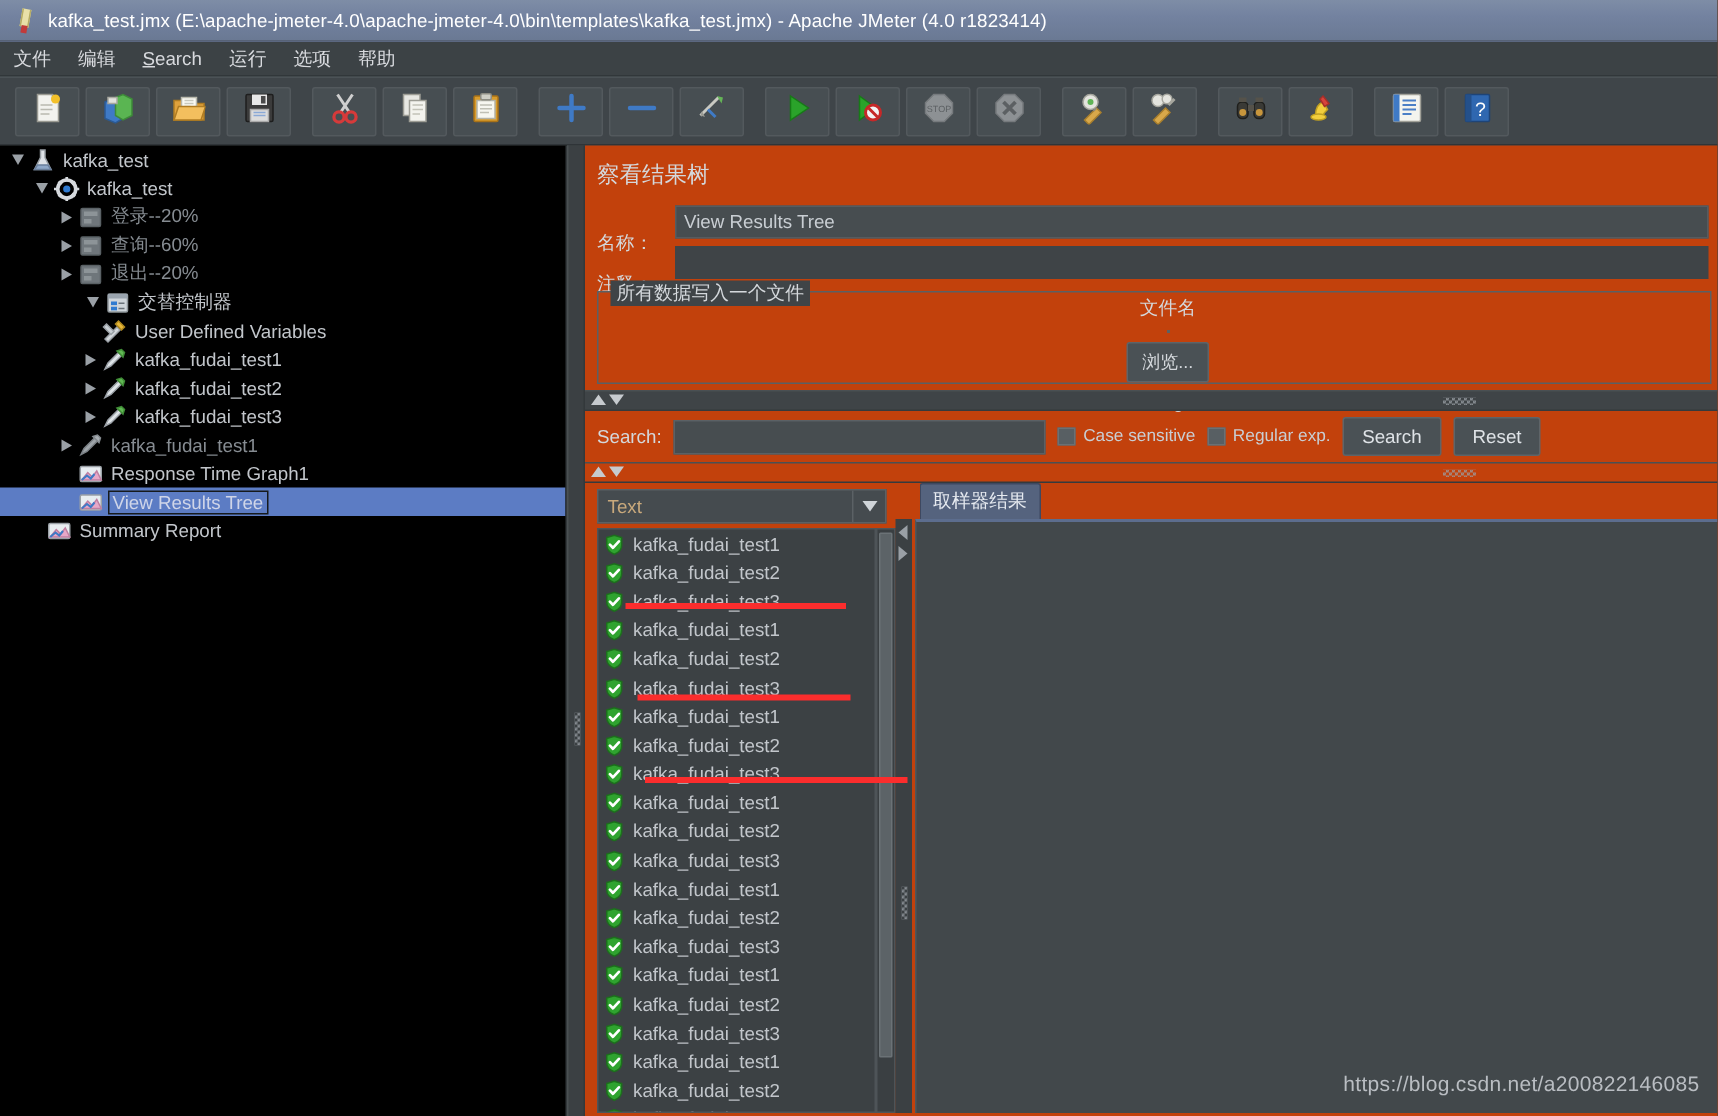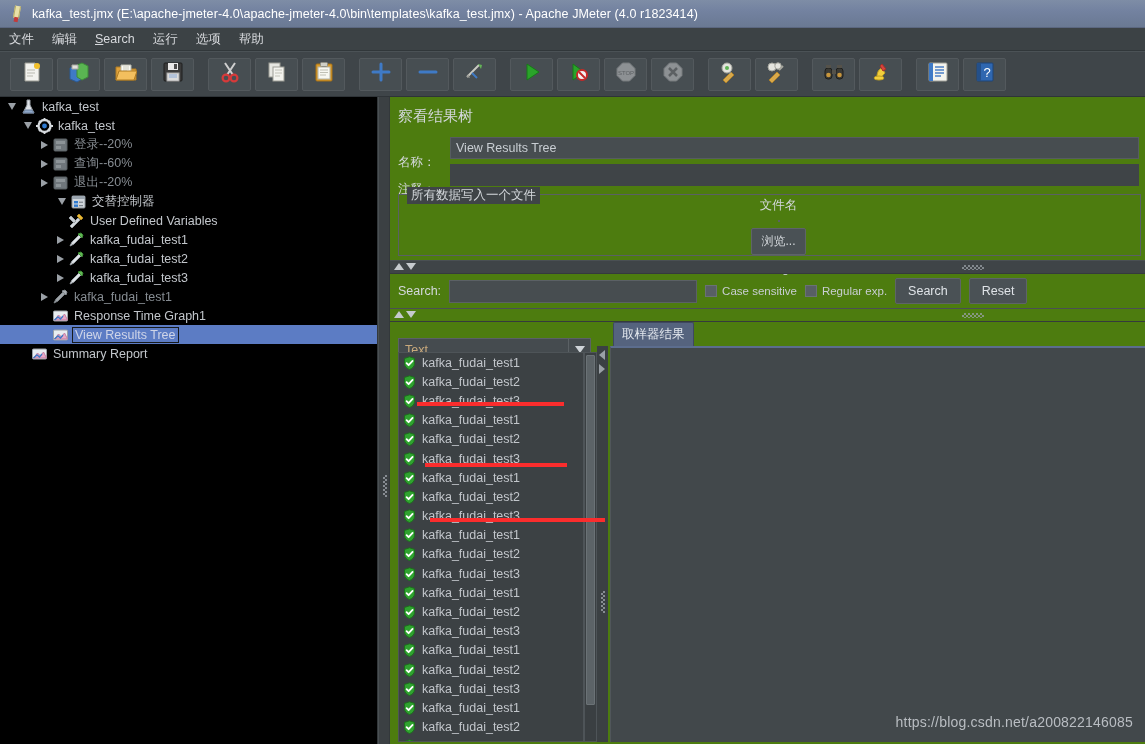--- a/index.html
+++ b/index.html
@@ -111,21 +111,21 @@
       linear-gradient(45deg, #9aa0a6 25%, transparent 25%, transparent 75%, #9aa0a6 75%),
       linear-gradient(45deg, #9aa0a6 25%, transparent 25%, transparent 75%, #9aa0a6 75%);
     background-size: 4px 4px;
     background-position: 0 0, 2px 2px;
     opacity: .8;
   }
 
   
   .right-panel {
     position: absolute; left: 390px; top: 97px; width: 755px; height: 647px;
-    background: #4d7c0f;
+    background: #c2410c;
   }
   .panel-title {
     font-size: 15px; color: #d4d8dc; padding: 10px 0 8px 8px;
   }
   .field-row { display: flex; align-items: center; padding: 0 6px 0 8px; height: 27px; }
   .field-lab { font-size: 12.5px; color: #d4d8dc; width: 52px; flex: 0 0 auto; margin-top: 30px; }
   .field-inp {
     flex: 1 1 auto; height: 22px; background: #474d50;
     border: 1px solid #565c60; color: #c9ced3; font-size: 12.5px;
     padding: 0 5px; line-height: 20px; overflow: hidden; white-space: nowrap;
@@ -180,21 +180,21 @@
 
   .collapse-strip2 {
     height: 14px; position: relative;
     border-top: 1px solid #4a5053; border-bottom: 1px solid #353a3d;
   }
 
   
   .results-area { position: relative; height: 420px; display: flex; }
   .res-left { width: 205px; flex: 0 0 auto; position: relative; }
   .combo {
-    margin: 16px 4px 0 8px; height: 23px; background: #454b4f;
+    margin: 4px 4px 0 8px; height: 23px; background: #454b4f;
     border: 1px solid #5b6165; display: flex; align-items: center;
     position: relative;
   }
   .combo .ctext { font-size: 12.5px; color: #c9a97c; padding-left: 6px; flex: 1 1 auto; }
   .combo .carrow {
     width: 22px; height: 21px; border-left: 1px solid #5b6165;
     display: flex; align-items: center; justify-content: center;
   }
   .combo .carrow i { width:0;height:0;border-style:solid;border-width: 7px 5px 0 5px; border-color:#cfd4d8 transparent transparent transparent; }
 

